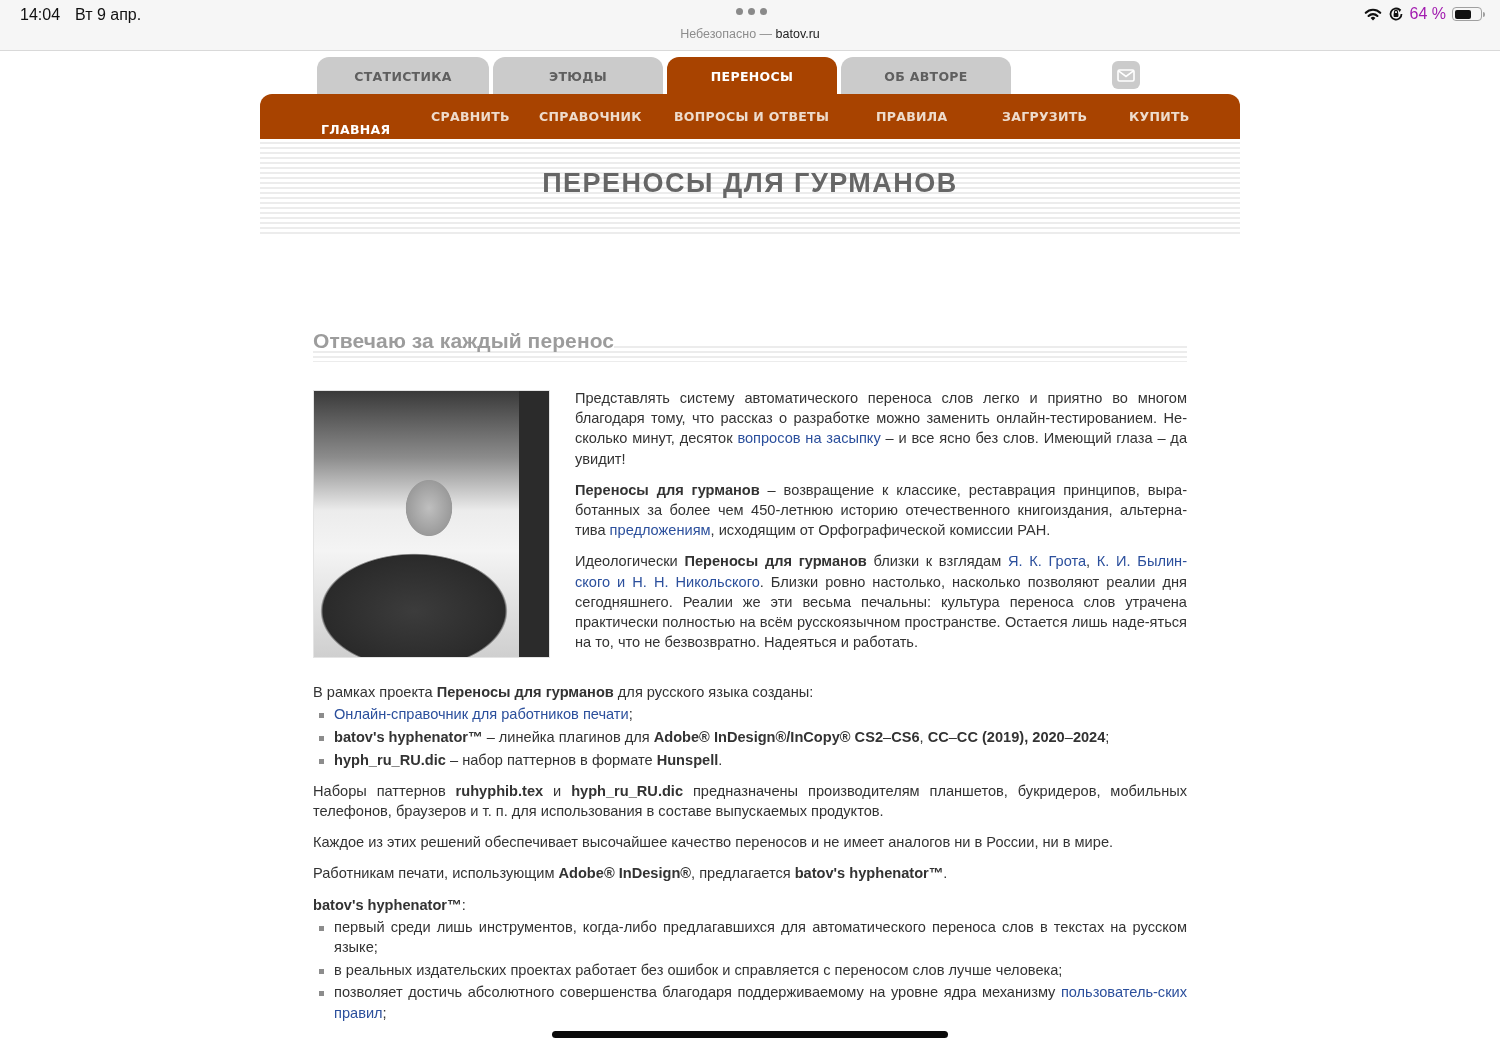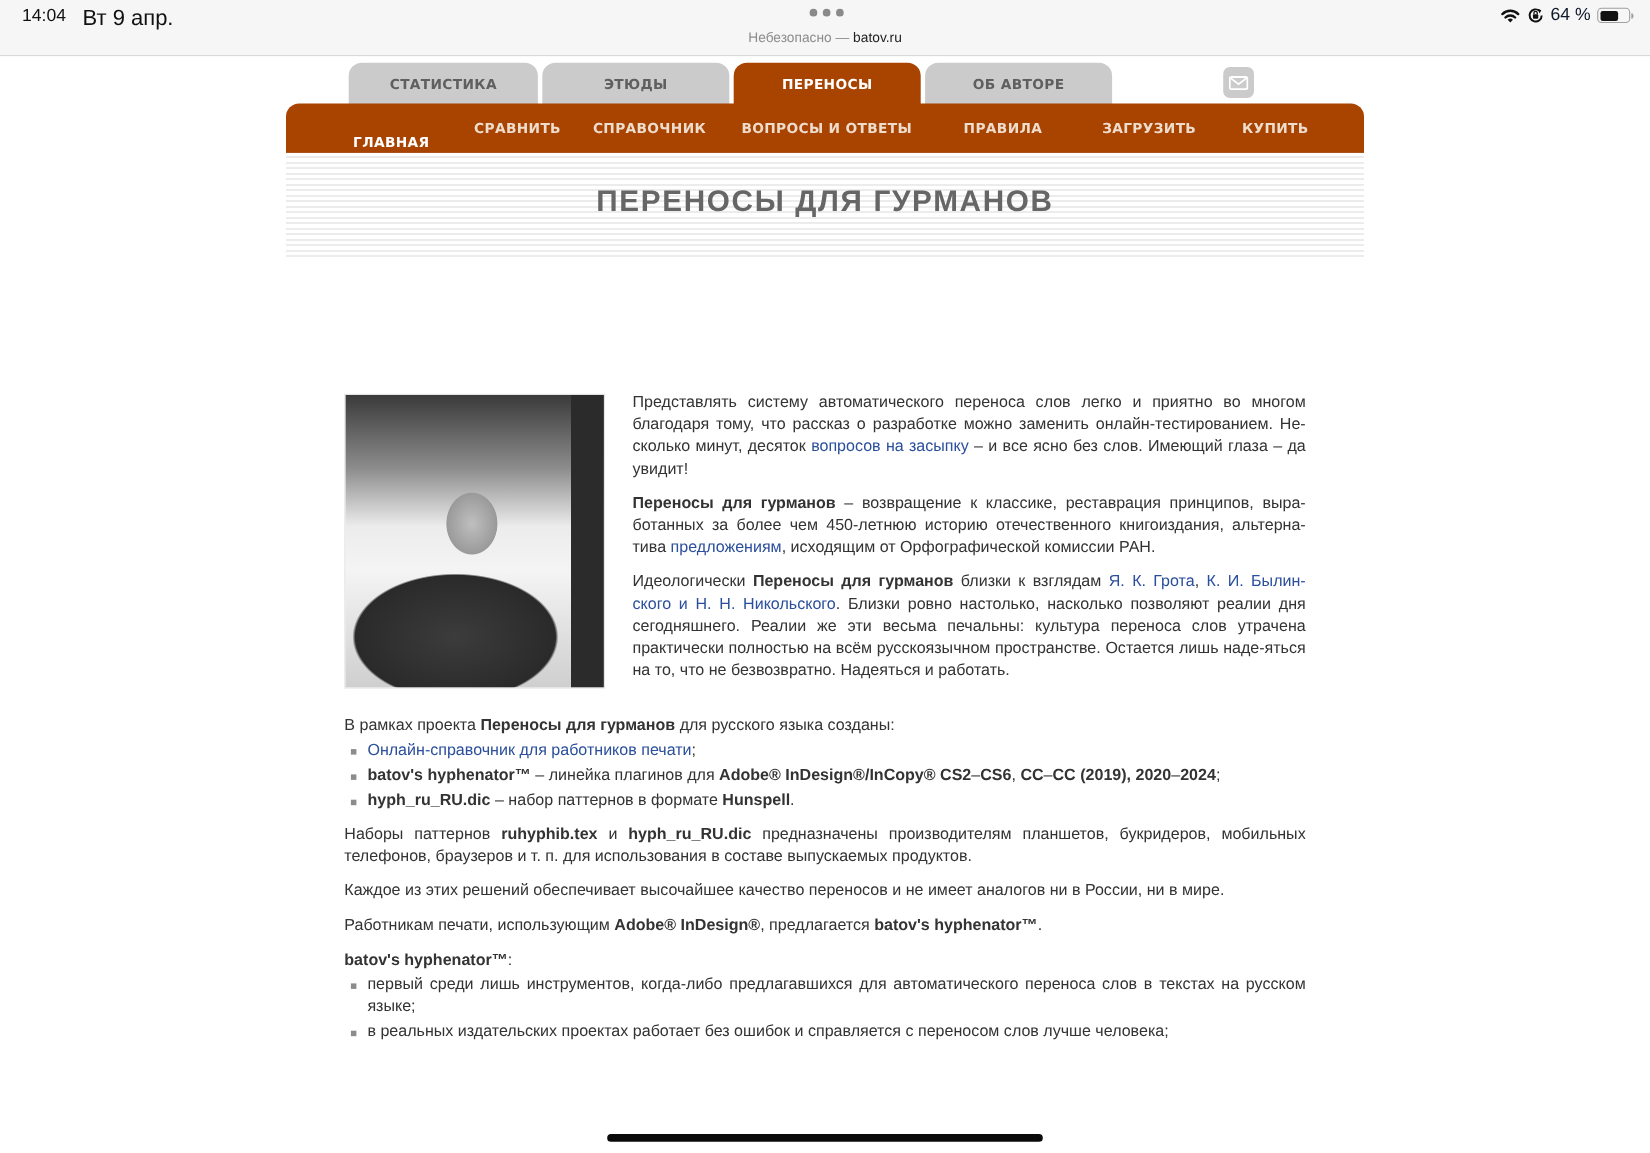--- a/index.html
+++ b/index.html
@@ -5,26 +5,26 @@
   * { box-sizing: border-box; margin: 0; padding: 0; }
   html, body { width: 1500px; height: 1048px; overflow: hidden; background: #ffffff; }
   body { font-family: "Liberation Sans", sans-serif; color: #333; position: relative; }
 
   
   .statusbar {
     position: absolute; left: 0; top: 0; width: 1500px; height: 51px;
     background: #f6f6f6; border-bottom: 1px solid #d9d9d9;
   }
   .sb-time { position: absolute; left: 20px; top: 6px; font-size: 16px; color: #111; font-weight: 500; }
-  .sb-date { position: absolute; left: 75px; top: 6px; font-size: 20px; color: #111; }
+  .sb-date { position: absolute; left: 75px; top: 6px; font-size: 16px; color: #111; }
   .sb-dots { position: absolute; left: 736px; top: 8px; display: flex; gap: 5px; }
   .sb-dots span { width: 7px; height: 7px; border-radius: 50%; background: #8a8a8a; display: block; }
   .sb-url { position: absolute; left: 0; width: 1500px; top: 27px; text-align: center; font-size: 12.5px; color: #8d8d8d; }
   .sb-url b { color: #222; font-weight: normal; }
-  .sb-right { position: absolute; right: 18px; top: 5px; display: flex; align-items: center; gap: 6px; font-size: 16px; color: #0f172a; }
+  .sb-right { position: absolute; right: 18px; top: 5px; display: flex; align-items: center; gap: 6px; font-size: 16px; color: #a21caf; }
   .battery { width: 30px; height: 14px; border: 1.5px solid #a0a0a0; border-radius: 4px; position: relative; padding: 1.5px; }
   .battery i { display: block; width: 64%; height: 100%; background: #111; border-radius: 2px; }
   .battery::after { content: ""; position: absolute; right: -4px; top: 3.5px; width: 2px; height: 5px; background: #a0a0a0; border-radius: 0 2px 2px 0; }
 
   
   .tabs { position: absolute; top: 57px; left: 317px; display: flex; gap: 4px; }
   .tab {
     width: 172px; height: 38px; border-radius: 12px 12px 0 0;
     background: #cbcbcb; color: #5f5f5f;
     font-family: "DejaVu Sans", sans-serif; font-weight: bold; font-size: 12.5px;
@@ -148,20 +148,24 @@
   <span class="nav-item" style="left:616px">ПРАВИЛА</span>
   <span class="nav-item" style="left:742px">ЗАГРУЗИТЬ</span>
   <span class="nav-item" style="left:869px">КУПИТЬ</span>
 </div>
 
 <div class="title-band">
   <h1>ПЕРЕНОСЫ ДЛЯ ГУРМАНОВ</h1>
 </div>
 
 <div class="content">
+  <div class="section-head">
+    <div class="rules"></div>
+    <h2>Отвечаю за каждый перенос</h2>
+  </div>
 
   <div class="intro">
     <div class="photo"></div>
     <div class="intro-text">
       <p><span>Представлять систему автоматического переноса слов легко и приятно во многом благодаря тому, что рассказ о разработке можно заменить онлайн-тестированием. Не-сколько минут, десяток </span><a class="lnk">вопросов на засыпку</a><span> – и все ясно без слов. Имеющий глаза – да увидит!</span></p>
       <p><b>Переносы для гурманов</b><span> – возвращение к классике, реставрация принципов, выра-ботанных за более чем 450-летнюю историю отечественного книгоиздания, альтерна-тива </span><a class="lnk">предложениям</a><span>, исходящим от Орфографической комиссии РАН.</span></p>
       <p><span>Идеологически </span><b>Переносы для гурманов</b><span> близки к взглядам </span><a class="lnk">Я. К. Грота</a><span>, </span><a class="lnk">К. И. Былин-ского и Н. Н. Никольского</a><span>. Близки ровно настолько, насколько позволяют реалии дня сегодняшнего. Реалии же эти весьма печальны: культура переноса слов утрачена практически полностью на всём русскоязычном пространстве. Остается лишь наде-яться на то, что не безвозвратно. Надеяться и работать.</span></p>
     </div>
   </div>
 
@@ -172,17 +176,18 @@
       <li><b>batov's hyphenator™</b><span> – линейка плагинов для </span><b>Adobe® InDesign®/InCopy® CS2</b><span>–</span><b>CS6</b><span>, </span><b>CC</b><span>–</span><b>CC (2019), 2020</b><span>–</span><b>2024</b><span>;</span></li>
       <li><b>hyph_ru_RU.dic</b><span> – набор паттернов в формате </span><b>Hunspell</b><span>.</span></li>
     </ul>
     <p><span>Наборы паттернов </span><b>ruhyphib.tex</b><span> и </span><b>hyph_ru_RU.dic</b><span> предназначены производителям планшетов, букридеров, мобильных телефонов, браузеров и т. п. для использования в составе выпускаемых продуктов.</span></p>
     <p>Каждое из этих решений обеспечивает высочайшее качество переносов и не имеет аналогов ни в России, ни в мире.</p>
     <p><span>Работникам печати, использующим </span><b>Adobe® InDesign®</b><span>, предлагается </span><b>batov's hyphenator™</b><span>.</span></p>
     <p><b>batov's hyphenator™</b><span>:</span></p>
     <ul class="sq">
       <li>первый среди лишь инструментов, когда-либо предлагавшихся для автоматического переноса слов в текстах на русском языке;</li>
       <li>в реальных издательских проектах работает без ошибок и справляется с переносом слов лучше человека;</li>
+      <li><span>позволяет достичь абсолютного совершенства благодаря поддерживаемому на уровне ядра механизму </span><a class="lnk">пользователь-ских правил</a><span>;</span></li>
     </ul>
   </div>
 </div>
 
 <div class="home-indicator"></div>
 
 </body></html>

